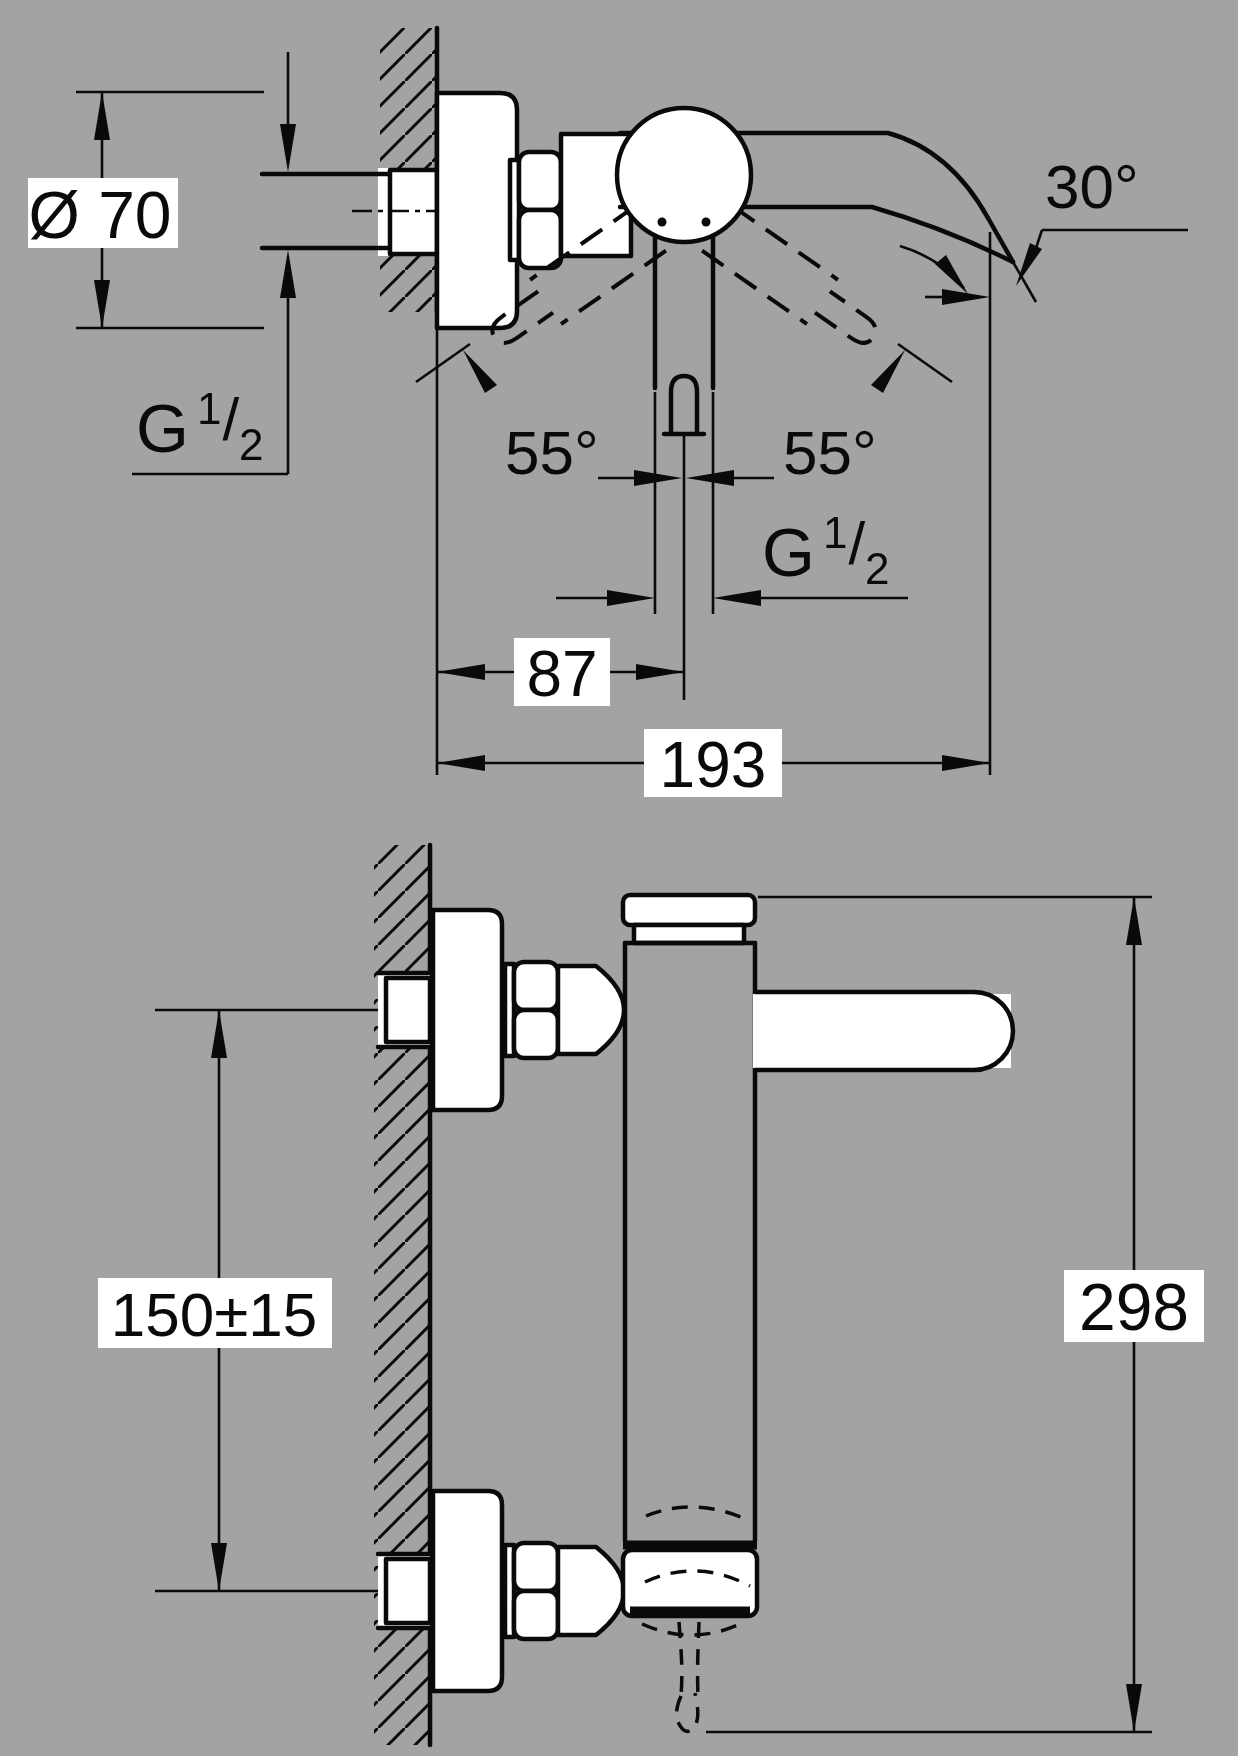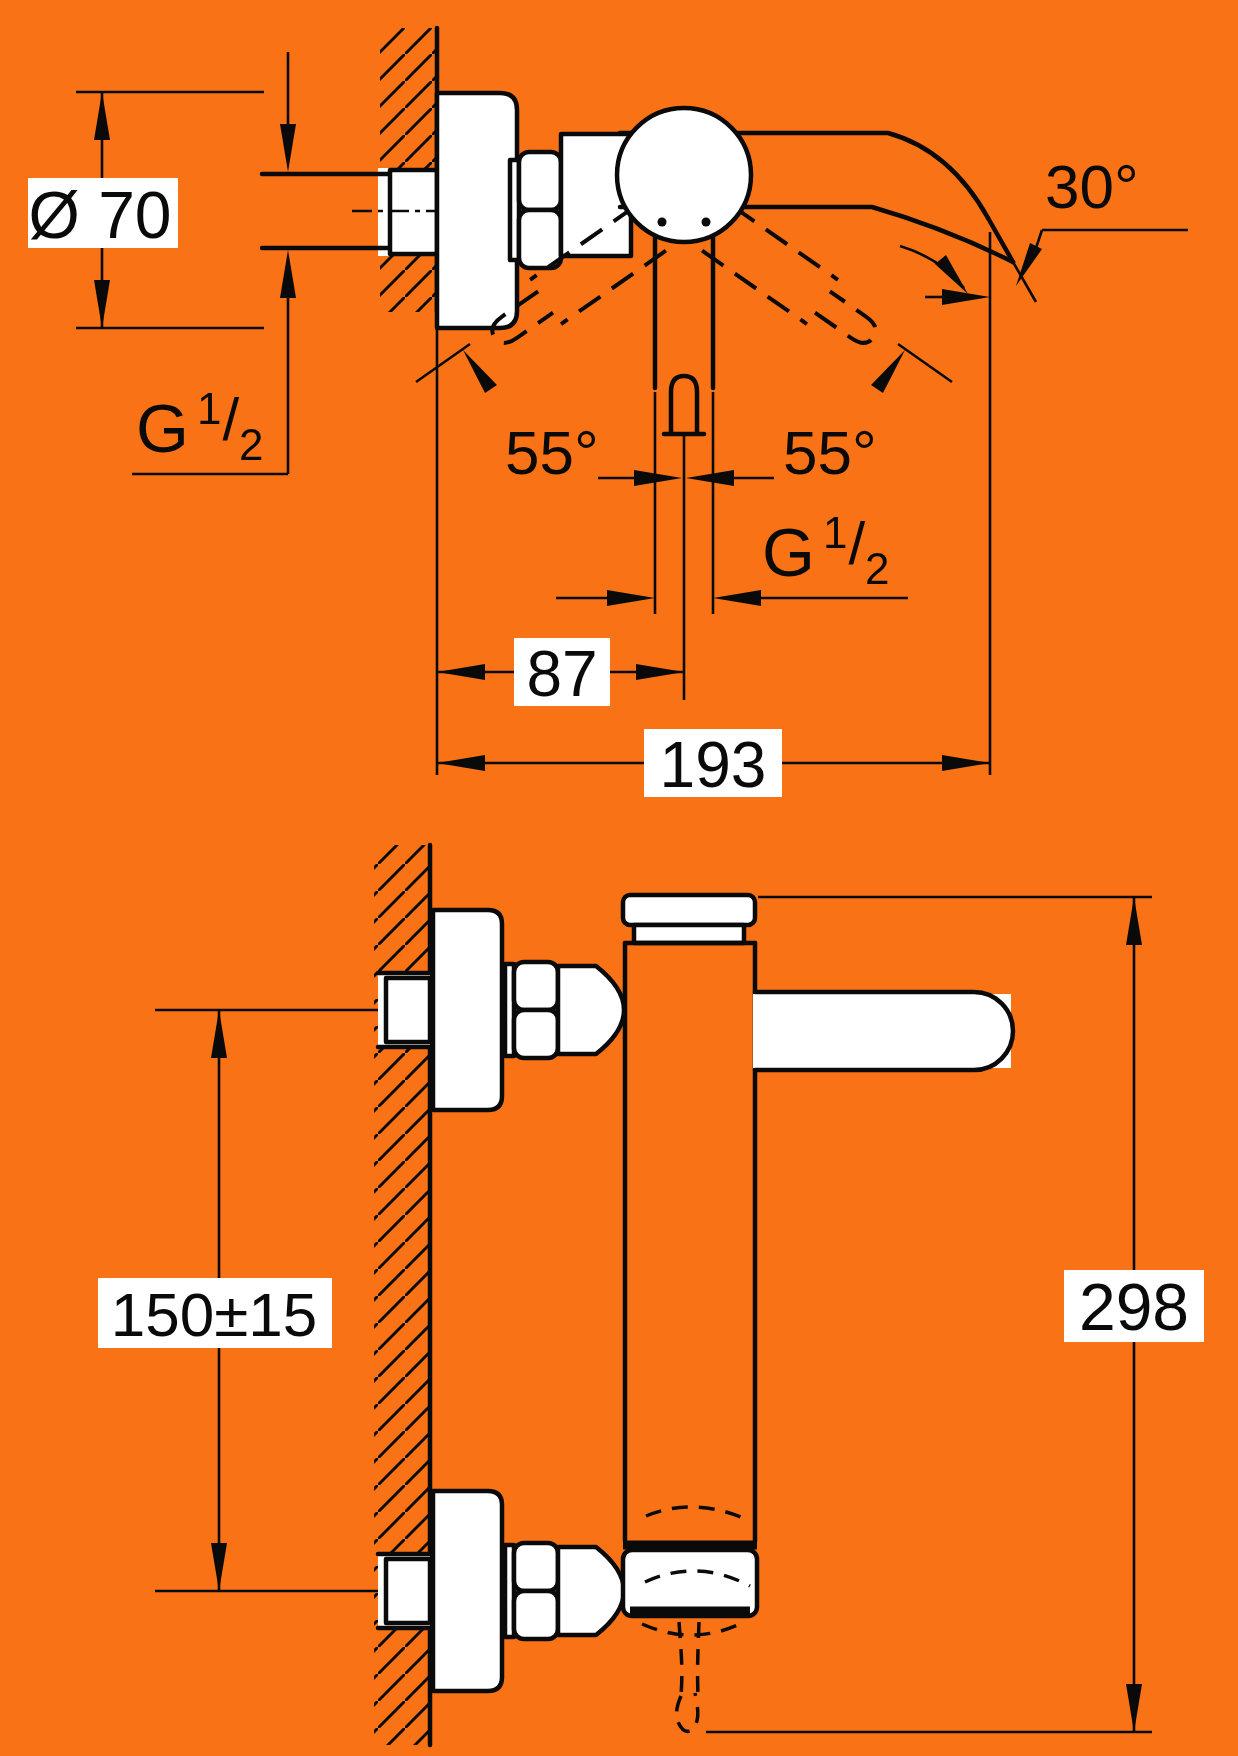--- a/index.html
+++ b/index.html
@@ -1,16 +1,16 @@
 <!DOCTYPE html>
 <html><head>
 <meta charset="utf-8">
 <style>
   html,body{margin:0;padding:0;background:#ffffff;}
-  .sheet{width:1238px;height:1756px;background:#f97316;position:relative;overflow:hidden;
+  .sheet{width:1238px;height:1756px;background:#a3a3a3;position:relative;overflow:hidden;
          font-family:"Liberation Sans", sans-serif;}
   svg{display:block;}
   text{fill:#0a0a0a;font-family:"Liberation Sans", sans-serif;}
   .part{stroke:#0a0a0a;stroke-width:4.5;fill:none;stroke-linecap:round;stroke-linejoin:round;}
   .partfill{stroke:#0a0a0a;stroke-width:4.5;fill:#ffffff;stroke-linejoin:round;}
   .thin{stroke:#0a0a0a;stroke-width:2.6;fill:none;stroke-linecap:butt;}
   .dimline{stroke:#0a0a0a;stroke-width:2.6;fill:none;}
   .arrow{fill:#0a0a0a;stroke:none;}
   .dash{stroke:#0a0a0a;stroke-width:4;fill:none;stroke-dasharray:26 14;stroke-linecap:butt;}
   .dashthin{stroke:#0a0a0a;stroke-width:3.5;fill:none;stroke-dasharray:16 11;stroke-linecap:butt;}

